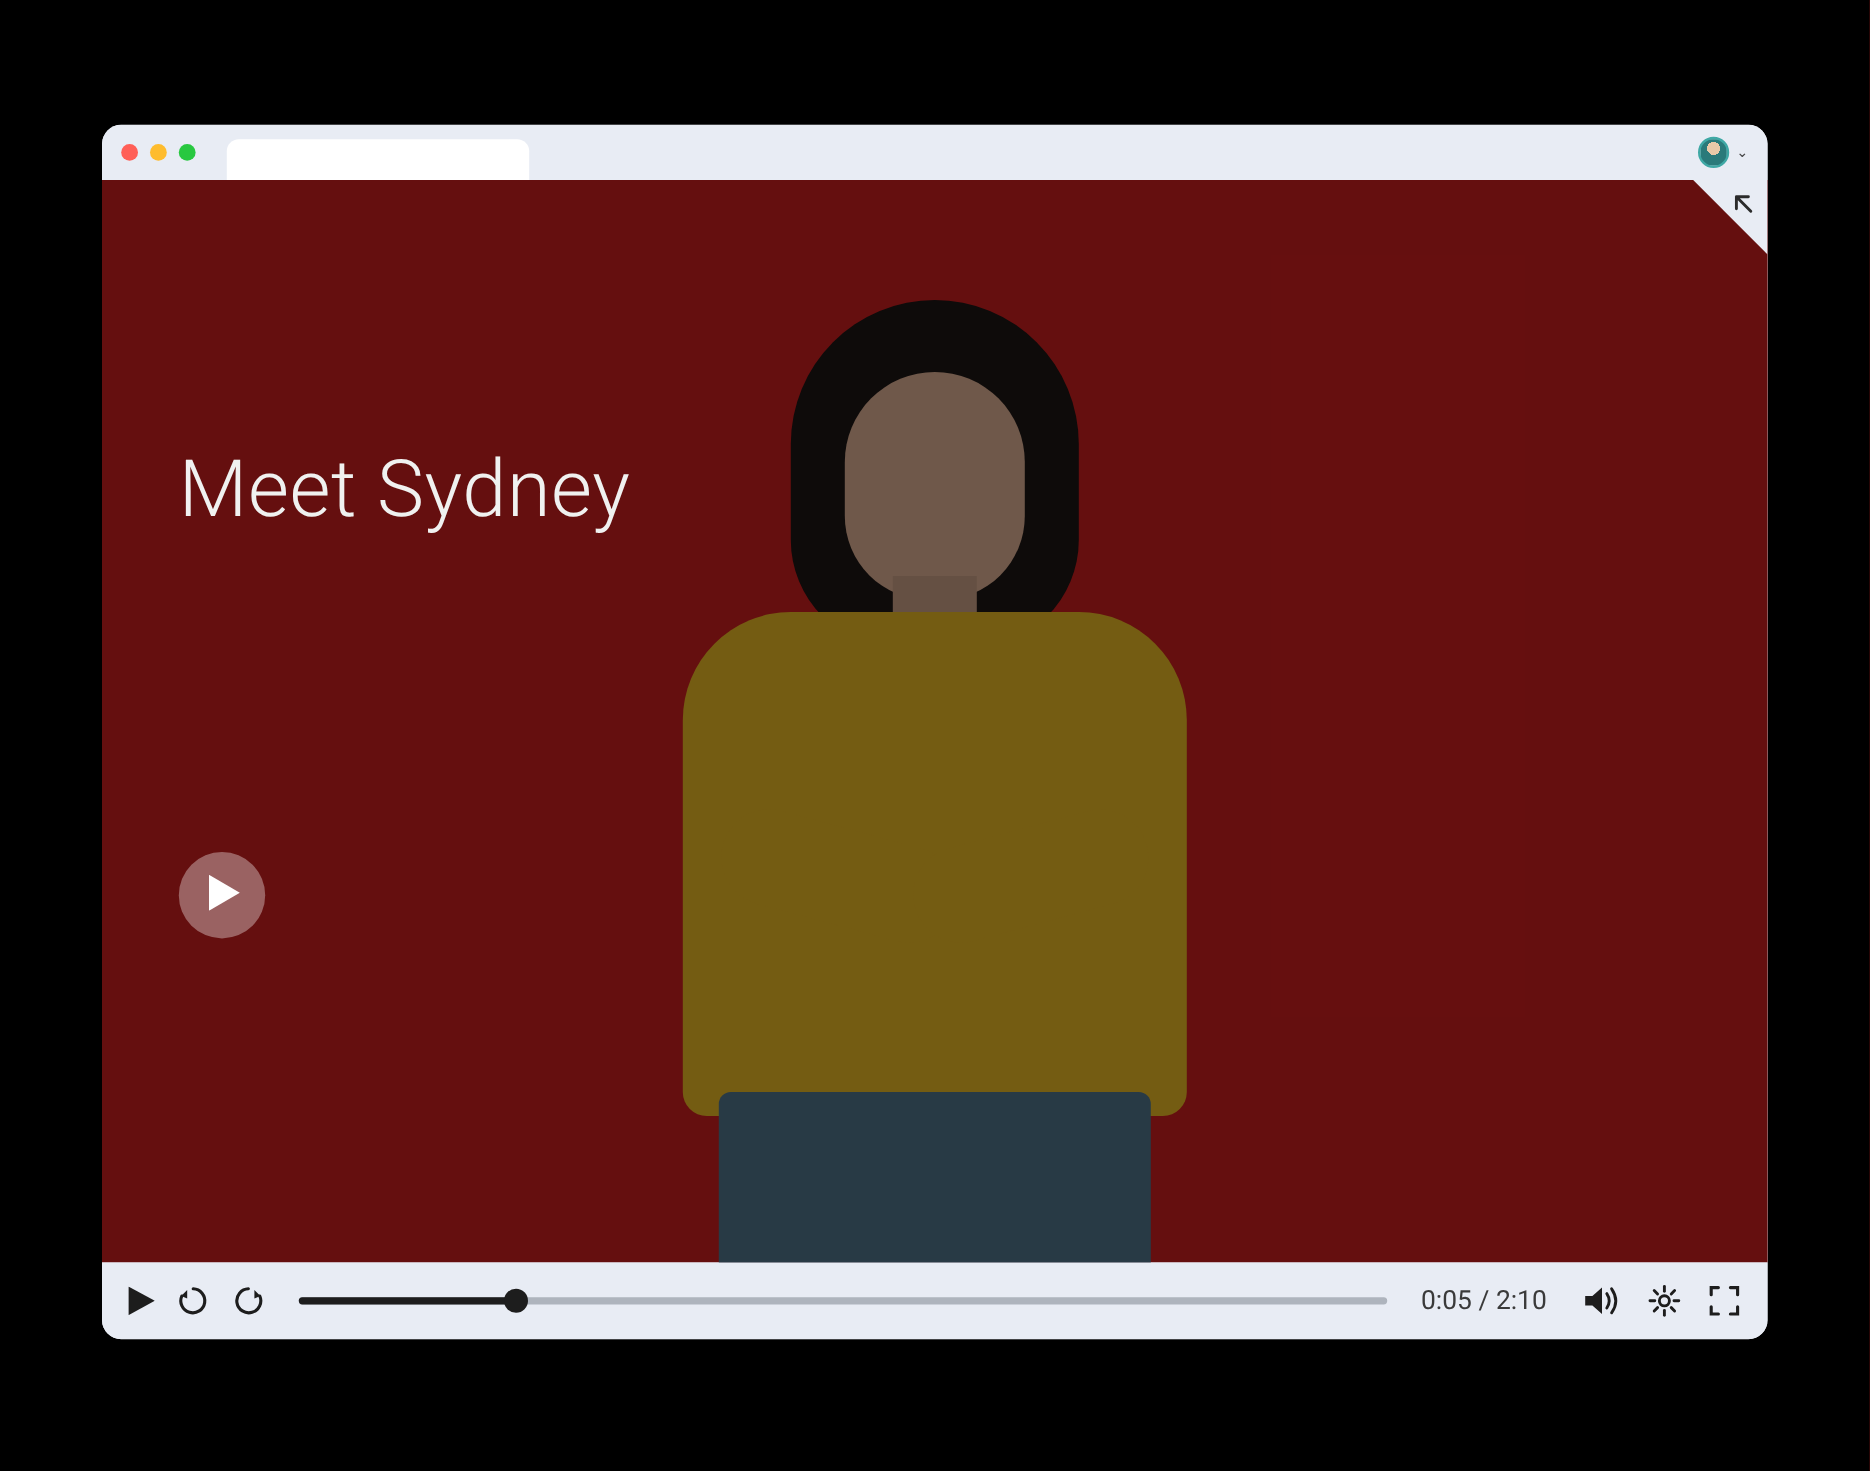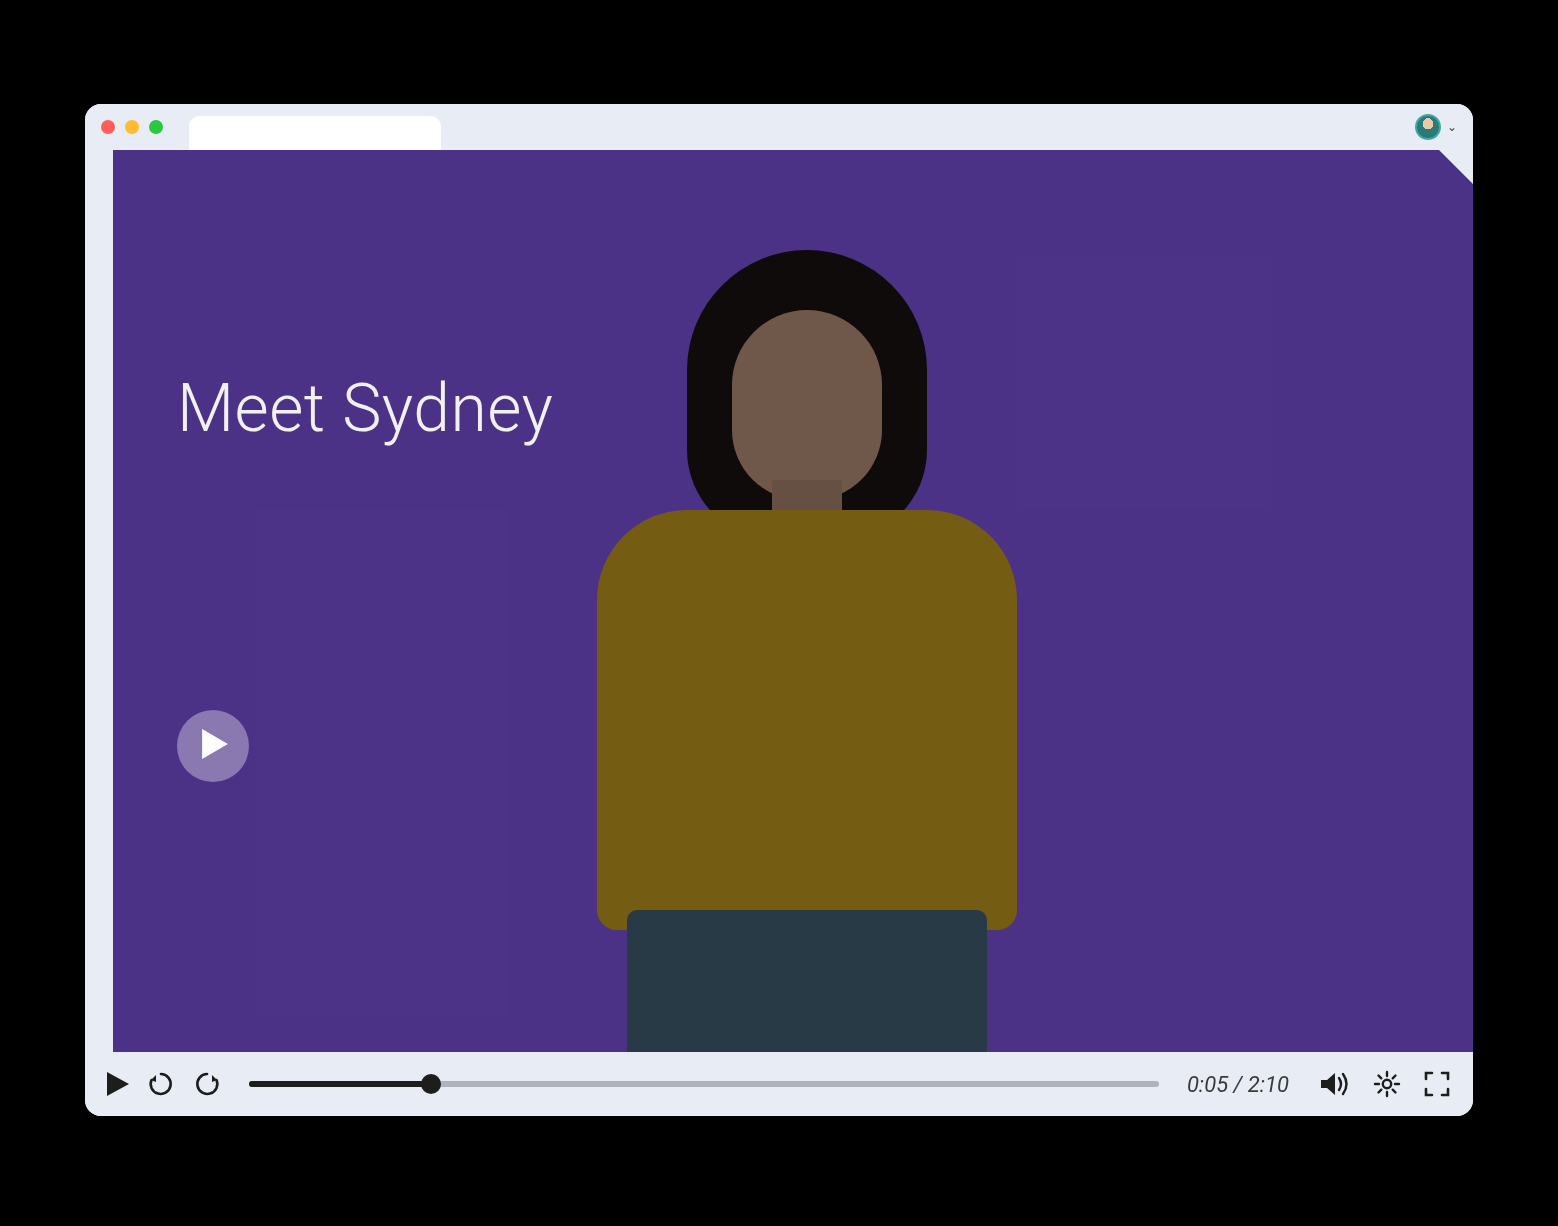--- a/index.html
+++ b/index.html
@@ -48,23 +48,22 @@
     width: 26px; height: 26px; border-radius: 50%;
     background: radial-gradient(circle at 50% 35%, #e9c9a8 0 30%, #2a7a7a 30% 100%);
     border: 2px solid #3fa8a5;
   }
   .chevron-down { font-size: 12px; color: #444; }
 
   .content {
     position: relative;
     width: 100%;
     height: calc(100% - 46px - 64px);
-    background: #8b5cf6;
+    background: #b91c1c;
     overflow: hidden;
-    margin-left: 28px;
   }
   .dark-overlay {
     position: absolute; inset: 0;
     background: rgba(0,0,0,0.45);
     z-index: 2;
   }
   .corner-fold {
     position: absolute;
     top: 0; right: 0;
     width: 0; height: 0;
@@ -170,21 +169,20 @@
 
   .controls {
     position: absolute;
     bottom: 0; left: 0; right: 0;
     height: 64px;
     background: #e8ecf4;
     display: flex;
     align-items: center;
     padding: 0 22px;
     gap: 18px;
-    font-style: italic;
   }
   .ctrl { display: flex; align-items: center; justify-content: center; cursor: pointer; color: #1d1d1d; }
   .ctrl svg { display: block; }
   .progress {
     flex: 1;
     height: 6px;
     background: #aeb4bd;
     border-radius: 3px;
     position: relative;
     margin: 0 10px;

